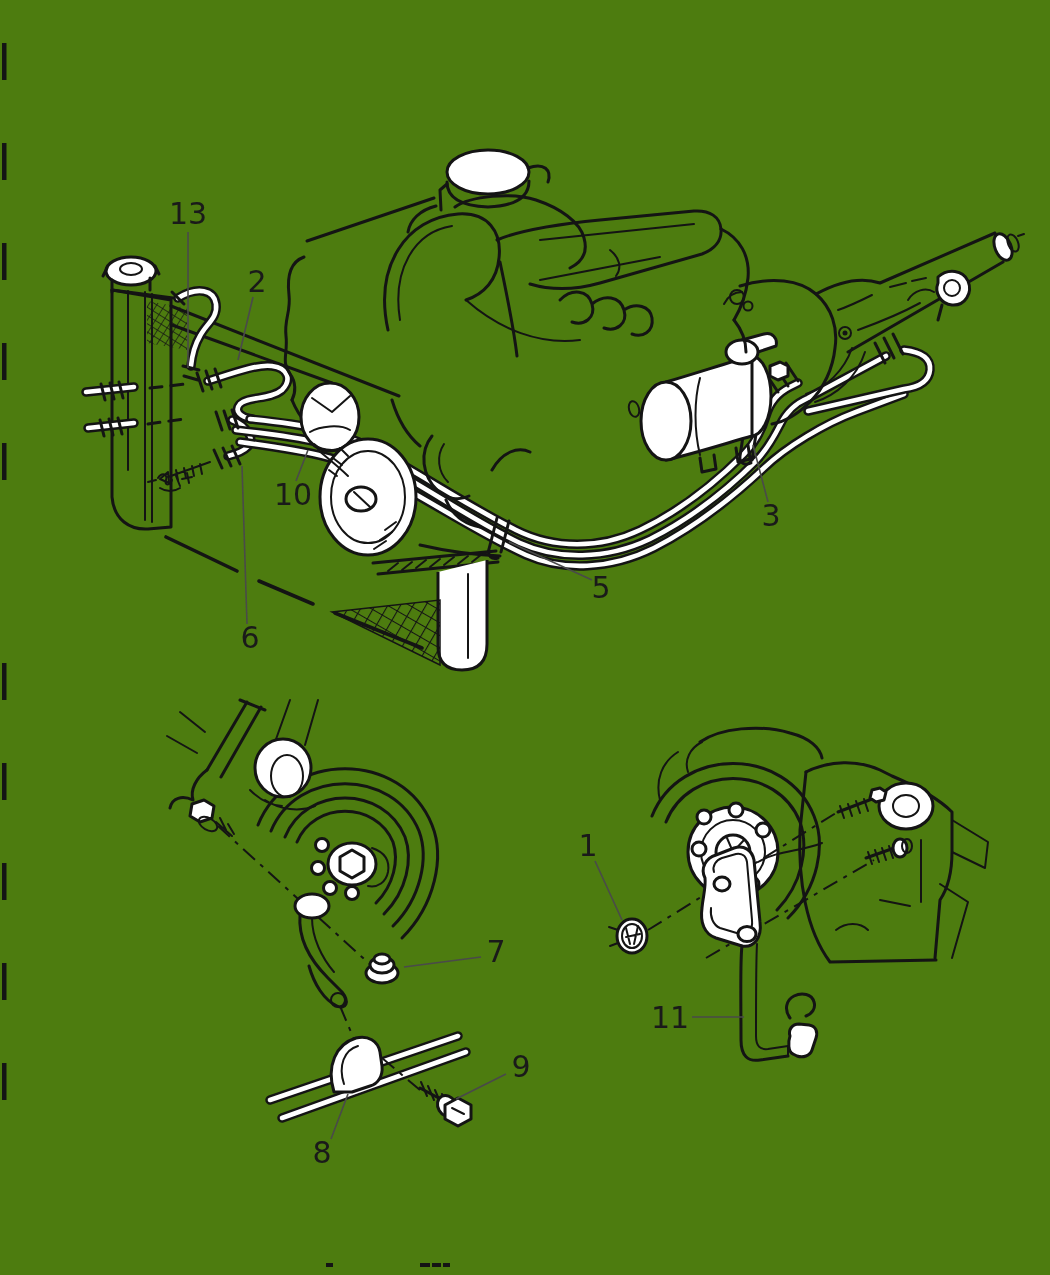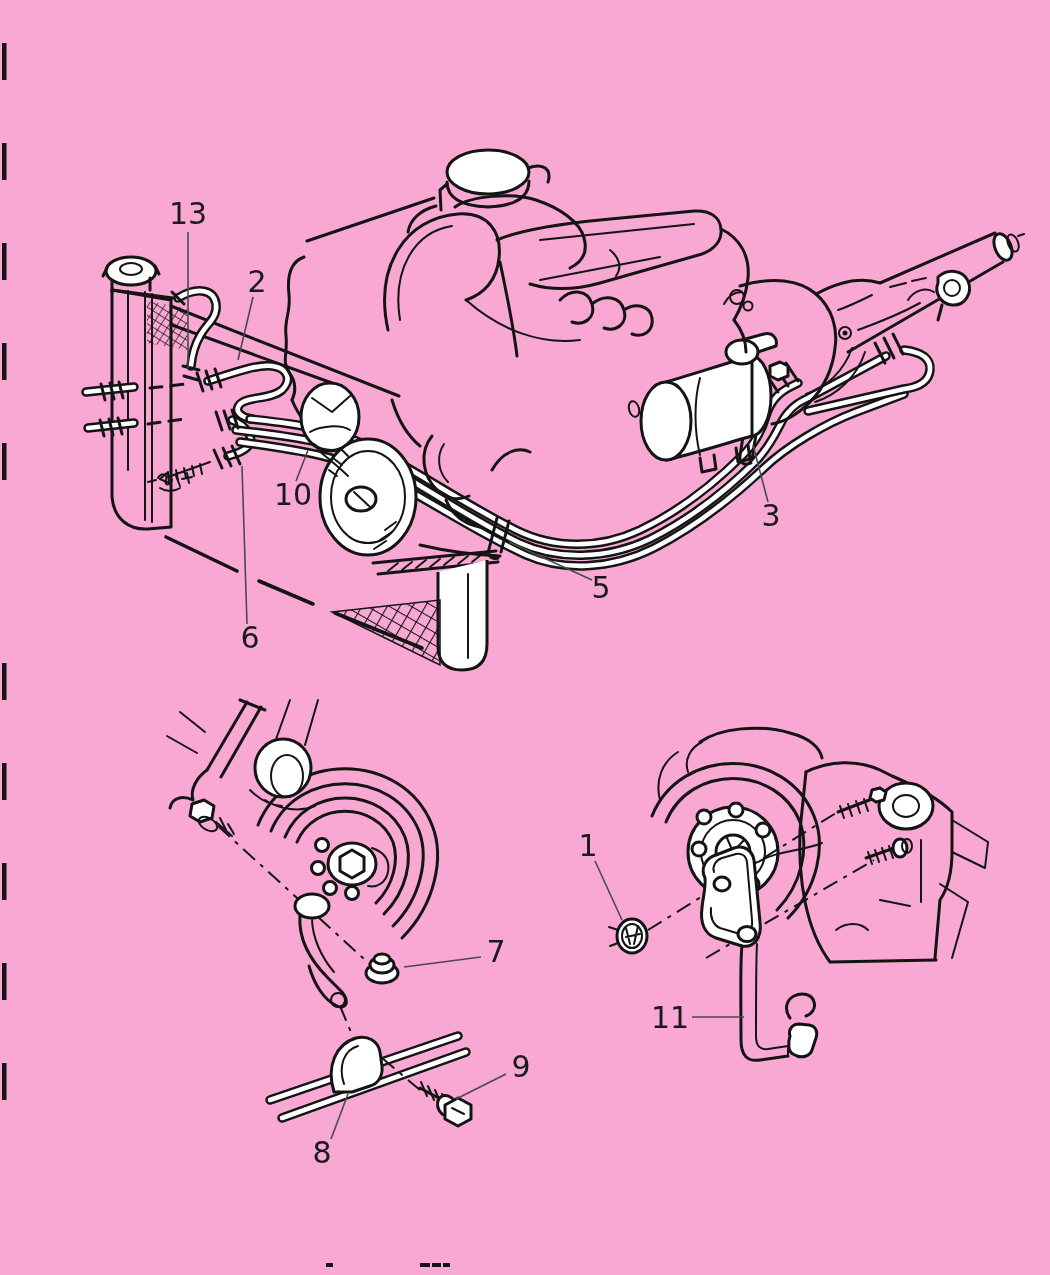--- a/index.html
+++ b/index.html
@@ -1,16 +1,16 @@
 <!DOCTYPE html>
 <html><head>
 <meta charset="utf-8">
 <style>
   html,body{margin:0;padding:0;background:#ffffff;}
-  .stage{position:relative;width:1050px;height:1275px;background:#f9a8d4;overflow:hidden;}
+  .stage{position:relative;width:1050px;height:1275px;background:#4d7c0f;overflow:hidden;}
   svg{display:block;}
   .art{fill:none;stroke:#141414;stroke-width:3;stroke-linecap:round;stroke-linejoin:round;}
   .thin{stroke-width:2;}
   .bold{stroke-width:3.6;}
   .fillw{fill:#ffffff;stroke:#141414;stroke-width:3;stroke-linejoin:round;}
   .blk{fill:#141414;stroke:none;}
   .tube-o{fill:none;stroke:#141414;stroke-width:9.5;stroke-linecap:round;stroke-linejoin:round;}
   .tube-i{fill:none;stroke:#ffffff;stroke-width:4.6;stroke-linecap:round;stroke-linejoin:round;}
   .leader{fill:none;stroke:#4a4a4a;stroke-width:1.6;}
   .callout{font-family:"DejaVu Sans","Liberation Sans",sans-serif;font-size:30px;fill:#1a1a1a;text-anchor:middle;}

